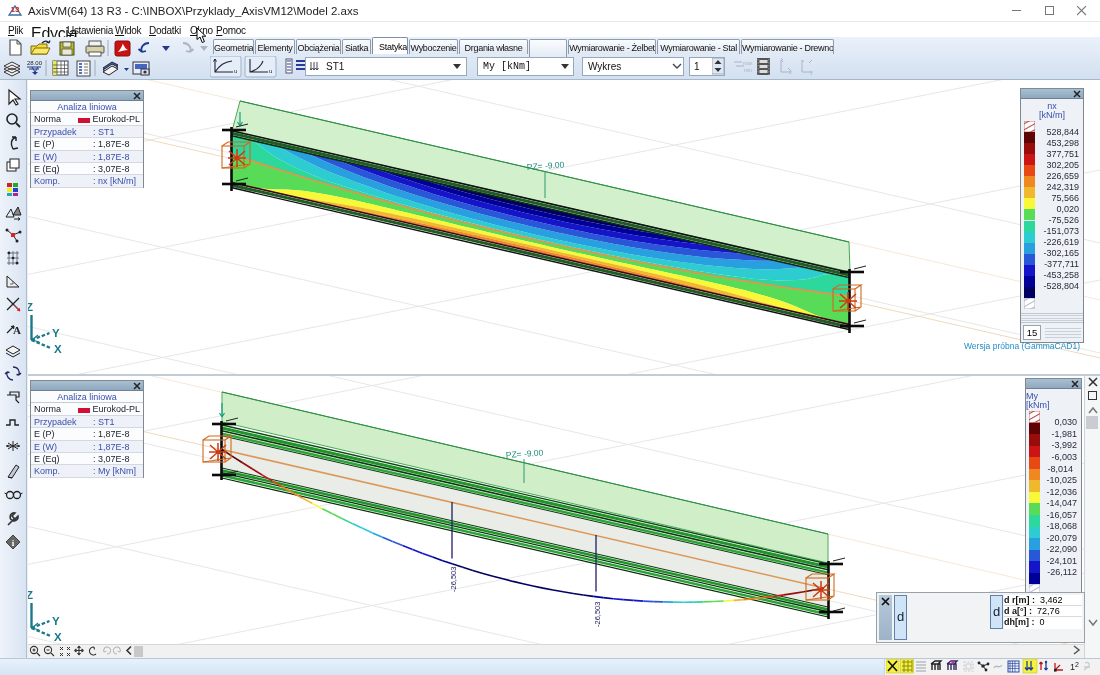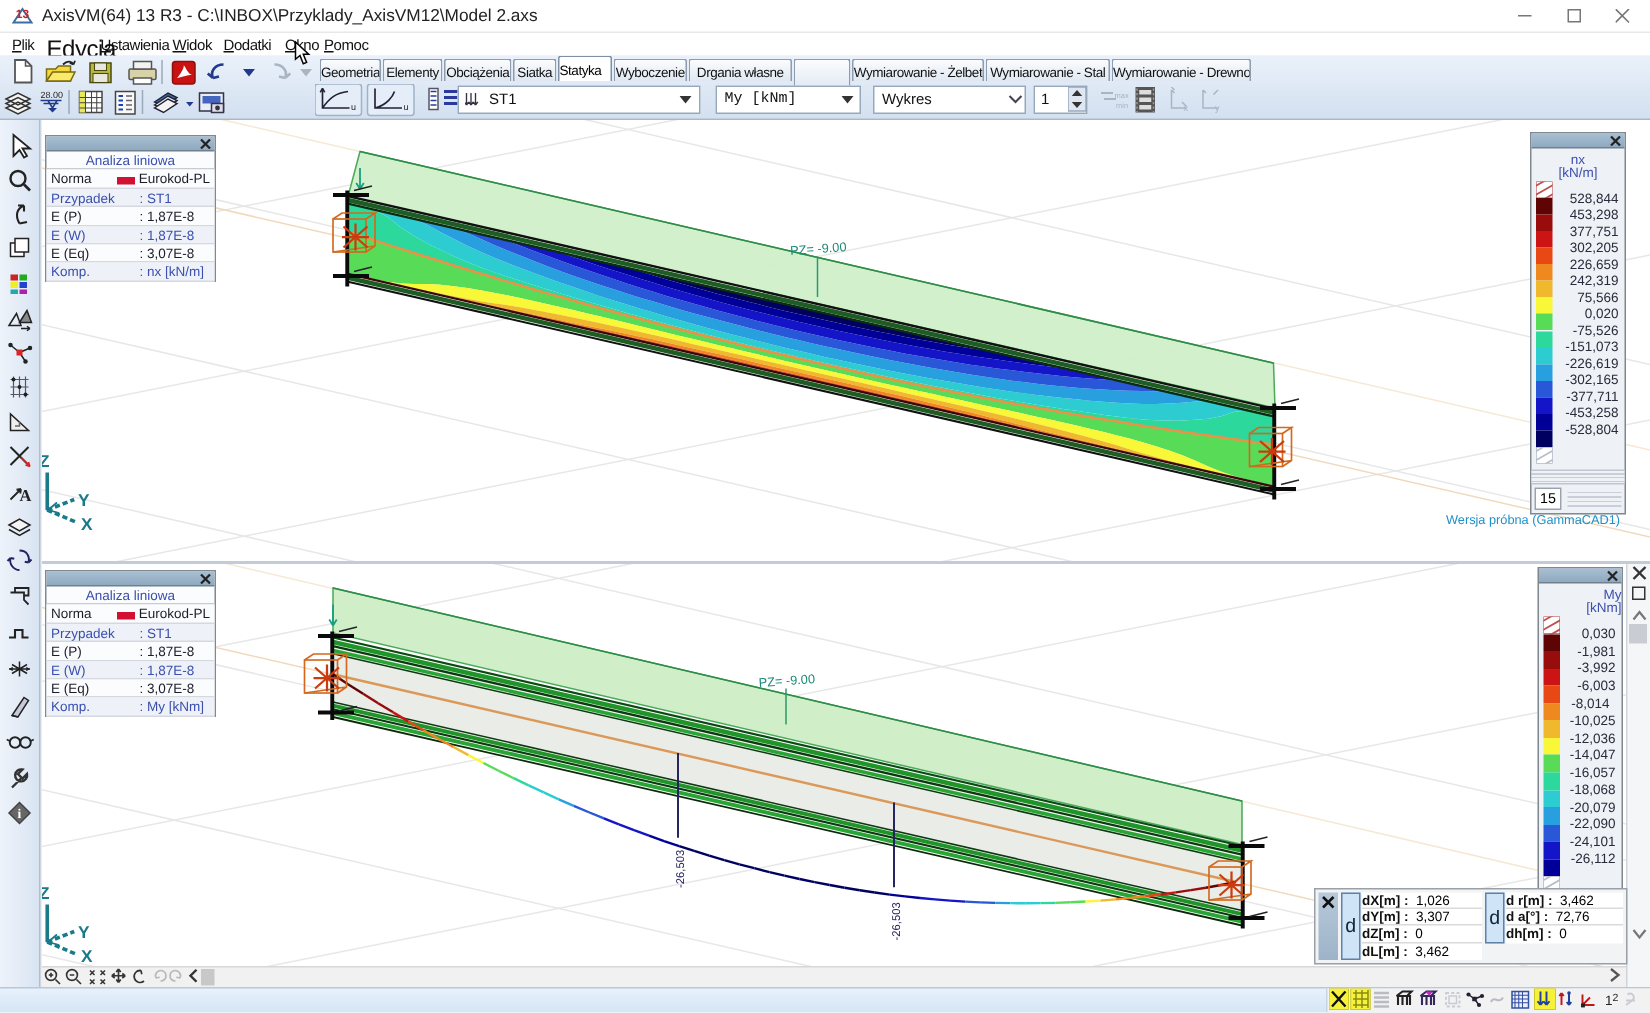--- a/index.html
+++ b/index.html
@@ -82,21 +82,21 @@
 
 <rect x="131" y="4" width="16" height="12" fill="#e8edf8" stroke="#334"></rect>
       <rect x="133" y="6" width="12" height="5" fill="#4466c0"></rect>
       <rect x="139" y="11" width="8" height="6" fill="#dde" stroke="#334"></rect>
       <circle cx="143" cy="14" r="1.6" fill="#333"></circle>
 </svg>
 <div class="t" style="left:213px;top:39px;width:41px;height:15px;background:linear-gradient(#fbfcfe,#dfe8f2);border:1px solid #8e9cb0;border-bottom:none;border-radius:2px 2px 0 0;text-align:center;font-size:9px;letter-spacing:-0.3px;padding-top:2.5px;color:#111;overflow:hidden">Geometria</div>
 <div class="t" style="left:255px;top:39px;width:40px;height:15px;background:linear-gradient(#fbfcfe,#dfe8f2);border:1px solid #8e9cb0;border-bottom:none;border-radius:2px 2px 0 0;text-align:center;font-size:9px;letter-spacing:-0.3px;padding-top:2.5px;color:#111;overflow:hidden">Elementy</div>
 <div class="t" style="left:296px;top:39px;width:45px;height:15px;background:linear-gradient(#fbfcfe,#dfe8f2);border:1px solid #8e9cb0;border-bottom:none;border-radius:2px 2px 0 0;text-align:center;font-size:9px;letter-spacing:-0.3px;padding-top:2.5px;color:#111;overflow:hidden">Obciążenia</div>
 <div class="t" style="left:342px;top:39px;width:29px;height:15px;background:linear-gradient(#fbfcfe,#dfe8f2);border:1px solid #8e9cb0;border-bottom:none;border-radius:2px 2px 0 0;text-align:center;font-size:9px;letter-spacing:-0.3px;padding-top:2.5px;color:#111;overflow:hidden">Siatka</div>
-<div class="t" style="left:372px;top:37px;width:36px;height:17px;background:#fff;border:1px solid #8090a4;border-bottom:none;border-radius:2px 2px 0 0;z-index:5;text-align:left;font-size:9px;letter-spacing:-0.3px;padding-top:3.5px;overflow:hidden">Statyka</div>
+<div class="t" style="left:372px;top:37px;width:36px;height:17px;background:#fff;border:1px solid #8090a4;border-bottom:none;border-radius:2px 2px 0 0;z-index:5;text-align:right;font-size:9px;letter-spacing:-0.3px;padding-top:3.5px;overflow:hidden">Statyka</div>
 <div class="t" style="left:409px;top:39px;width:49px;height:15px;background:linear-gradient(#fbfcfe,#dfe8f2);border:1px solid #8e9cb0;border-bottom:none;border-radius:2px 2px 0 0;text-align:center;font-size:9px;letter-spacing:-0.3px;padding-top:2.5px;color:#111;overflow:hidden">Wyboczenie</div>
 <div class="t" style="left:459px;top:39px;width:69px;height:15px;background:linear-gradient(#fbfcfe,#dfe8f2);border:1px solid #8e9cb0;border-bottom:none;border-radius:2px 2px 0 0;text-align:center;font-size:9px;letter-spacing:-0.3px;padding-top:2.5px;color:#111;overflow:hidden">Drgania własne</div>
 <div class="t" style="left:529px;top:39px;width:38px;height:15px;background:linear-gradient(#fbfcfe,#dfe8f2);border:1px solid #8e9cb0;border-bottom:none;border-radius:2px 2px 0 0;text-align:center;font-size:9px;letter-spacing:-0.3px;padding-top:20px;color:#111;overflow:hidden">Dynamika</div>
 <div class="t" style="left:568px;top:39px;width:88px;height:15px;background:linear-gradient(#fbfcfe,#dfe8f2);border:1px solid #8e9cb0;border-bottom:none;border-radius:2px 2px 0 0;text-align:center;font-size:9px;letter-spacing:-0.3px;padding-top:2.5px;color:#111;overflow:hidden">Wymiarowanie - Żelbet</div>
 <div class="t" style="left:657px;top:39px;width:83px;height:15px;background:linear-gradient(#fbfcfe,#dfe8f2);border:1px solid #8e9cb0;border-bottom:none;border-radius:2px 2px 0 0;text-align:center;font-size:9px;letter-spacing:-0.3px;padding-top:2.5px;color:#111;overflow:hidden">Wymiarowanie - Stal</div>
 <div class="t" style="left:741px;top:39px;width:93px;height:15px;background:linear-gradient(#fbfcfe,#dfe8f2);border:1px solid #8e9cb0;border-bottom:none;border-radius:2px 2px 0 0;text-align:right;font-size:9px;letter-spacing:-0.3px;padding-top:2.5px;color:#111;overflow:hidden">Wymiarowanie - Drewno</div>
 <svg class="t" style="left:210px;top:56px" width="110" height="22">
 <rect x="0" y="0" width="31" height="21" rx="2" fill="#e4edf8" stroke="#9fb2c8"></rect>
 <path d="M5 3 v13 h18 M5 16 C10 9 14 6 22 5" stroke="#223" fill="none" stroke-width="1.1"></path>
       <path d="M5 3 l-1.5 2.5 M5 3 l1.5 2.5" stroke="#223"></path>
@@ -563,21 +563,21 @@
         <div style="position:absolute;left:2px;top:2px;width:18px;height:15px;background:#fff;border:1px solid #9aa2ae;text-align:center;font-size:9.5px;padding-top:1px">15</div>
         <div style="position:absolute;left:24px;top:3px;right:2px;height:13px;background:repeating-linear-gradient(#eef1f6 0 2px,#c9cfd8 2px 3px)"></div>
       </div>
     </div>
 <div style="position:absolute;left:1025px;top:378px;width:57px;background:#eef1f6;border:1px solid #808890;font-size:9px;z-index:20">
       <div style="height:10px;background:linear-gradient(#a8bfd2,#8fa9bf);border-bottom:1px solid #70808f;position:relative">
         <svg style="position:absolute;right:1px;top:1px" width="9" height="9">
           <path d="M1 1 L7 7 M7 1 L1 7" stroke="#222" stroke-width="1.5"></path>
         </svg>
       </div>
-      <div style="text-align:right;color:#3a4fae;line-height:8.5px;padding:3px 0 2px 0">My<br>[kNm]</div>
+      <div style="text-align:left;color:#3a4fae;line-height:8.5px;padding:3px 0 2px 0">My<br>[kNm]</div>
       <div style="position:relative;height:189px">
         <svg style="position:absolute;left:3px;top:0" width="11" height="11.55">
           <rect width="11" height="11.55" fill="#fff" stroke="#b04040" stroke-width=".7"></rect>
           <path d="M-2 4 l14 -8 M-2 10 l14 -8 M-2 16 l14 -8" stroke="#c05050" stroke-width="1.2"></path>
         </svg>
         <div style="position:absolute;left:3px;top:11.6px;width:11px;height:11.55px;background:#5e0404"></div>
         <div style="position:absolute;right:4px;top:6.3px;color:#2a2a3a">0,030</div>
         <div style="position:absolute;left:3px;top:23.1px;width:11px;height:11.55px;background:#980c0c"></div>
         <div style="position:absolute;right:4px;top:17.8px;color:#2a2a3a">-1,981</div>
         <div style="position:absolute;left:3px;top:34.7px;width:11px;height:11.55px;background:#cc1414"></div>
@@ -611,26 +611,20 @@
       </div>
     </div>
 <div class="t" style="left:964px;top:341px;font-size:8.5px;color:#2090c8;z-index:21">Wersja próbna (GammaCAD1)</div>
 <div style="position:absolute;left:876px;top:592px;width:209px;height:51px;background:#f2f3f5;border:1px solid #9aa0a8;z-index:30;font-size:9px">
 <div style="position:absolute;left:2px;top:2px;width:13px;height:45px;background:linear-gradient(#b7c9da,#9db3c8)">
 <svg style="position:absolute;left:2px;top:2px" width="10" height="10">
           <path d="M1 1 L8 8 M8 1 L1 8" stroke="#111" stroke-width="1.7"></path>
         </svg>
       </div>
 <div style="position:absolute;left:17px;top:2px;width:13px;height:45px;background:#cfe4f7;border:1px solid #6080a8;text-align:center;font-size:13px;color:#123;padding-top:13px">d</div>
-<div style="position:absolute;left:31px;top:2px;width:80px;background:#fff">
-<div style="height:11.2px;border-bottom:1px solid #d8dade"><b style="color:#111">dX[m]&nbsp;:</b>&nbsp;&nbsp;1,026</div>
-<div style="height:11.2px;border-bottom:1px solid #d8dade"><b style="color:#111">dY[m]&nbsp;:</b>&nbsp;&nbsp;3,307</div>
-<div style="height:11.2px;border-bottom:1px solid #d8dade"><b style="color:#111">dZ[m]&nbsp;:</b>&nbsp;&nbsp;0</div>
-<div style="height:11.2px"><b style="color:#111">dL[m]&nbsp;:</b>&nbsp;&nbsp;3,462</div>
-      </div>
 <div style="position:absolute;left:113px;top:2px;width:13px;height:34px;background:#cfe4f7;border:1px solid #6080a8;text-align:center;font-size:13px;color:#123;padding-top:8px">d</div>
 <div style="position:absolute;left:127px;top:2px;width:78px;background:#fff">
 <div style="height:11.2px;border-bottom:1px solid #d8dade"><b style="color:#111">d&nbsp;r[m]&nbsp;:</b>&nbsp;&nbsp;3,462</div>
 <div style="height:11.2px;border-bottom:1px solid #d8dade"><b style="color:#111">d&nbsp;a[°]&nbsp;:</b>&nbsp;&nbsp;72,76</div>
 <div style="height:11.2px"><b style="color:#111">dh[m]&nbsp;:</b>&nbsp;&nbsp;0</div>
       </div>
 </div>
 <div style="position:absolute;left:28px;top:644px;width:1056px;height:14px;background:#f1f1f1;border-top:1px solid #d8d8d8"></div>
 <svg class="t" style="left:28px;top:644px;z-index:25" width="130" height="14">
 <g stroke="#333" fill="none" stroke-width="1.1">

